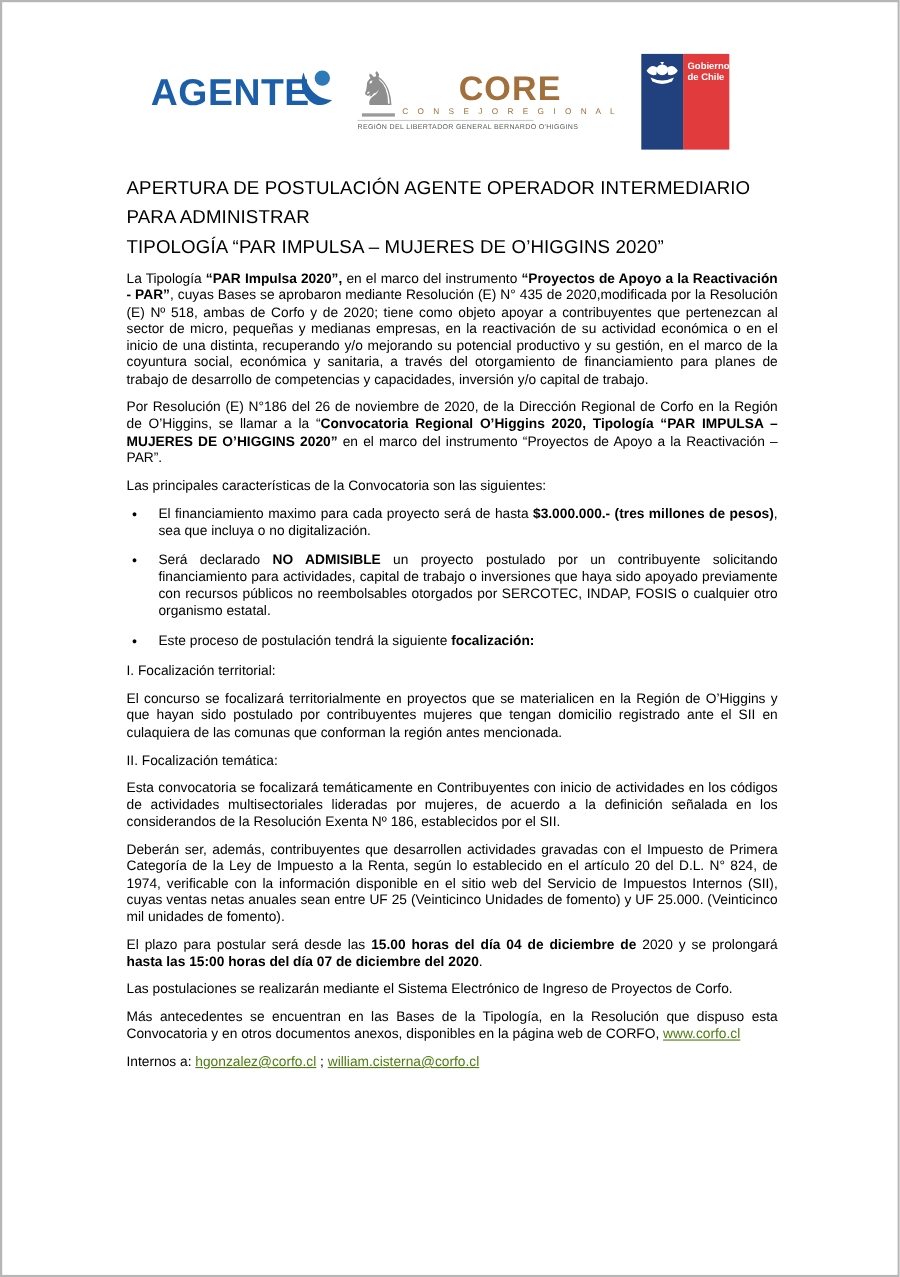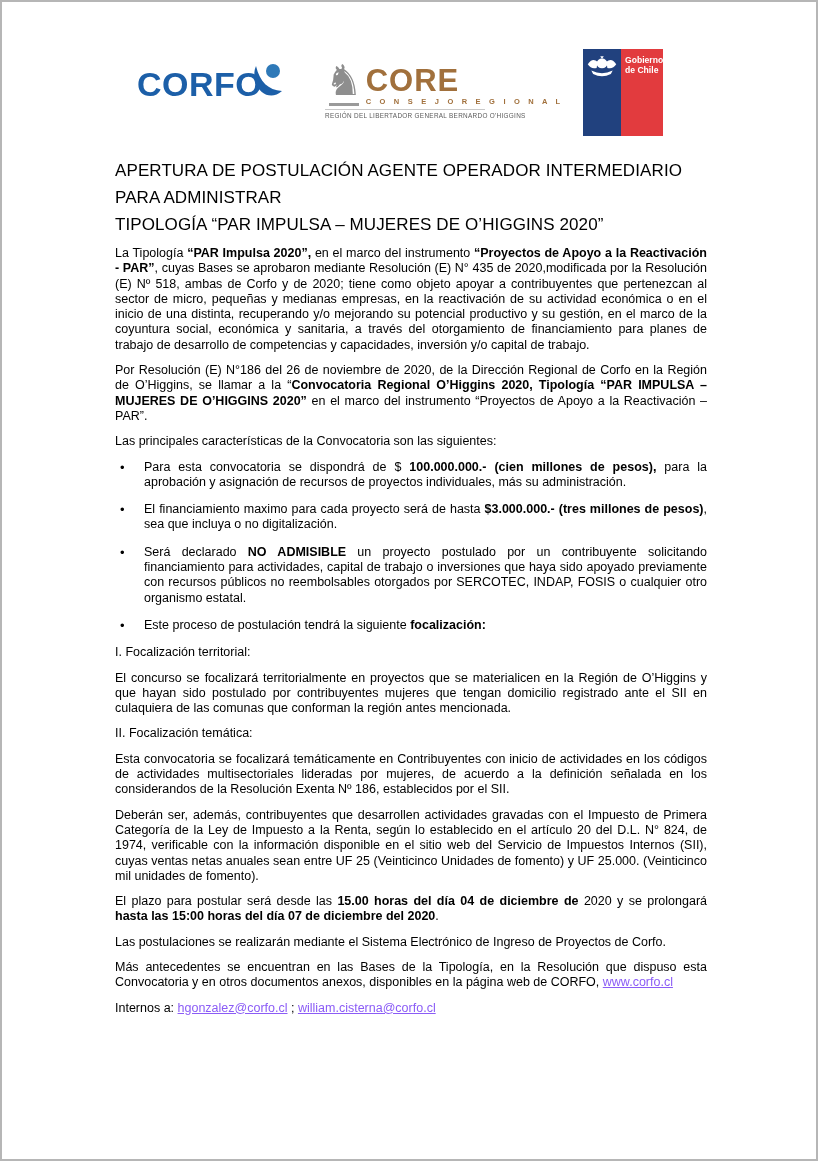--- a/index.html
+++ b/index.html
@@ -24,54 +24,54 @@
   }
   .corfo-icon { display:inline-block; width:32px; height:44px; margin-left:-10px; margin-top:-2px; }
 
   .core-logo { position:absolute; left:210px; top:12px; width:160px; }
   .core-top { display:flex; align-items:flex-end; }
   .core-statue { width:52px; text-align:center; color:#8e8e8e; }
   .core-statue .knight { font-size:42px; line-height:42px; display:block;
        font-family:"DejaVu Sans", sans-serif; }
   .core-statue .pedestal { display:block; height:3px; background:#9a9a9a; margin:1px 4px 0 4px; }
   .core-right { flex:1; padding-left:3px; }
-  .core-acronym { font-size:31px; font-weight:bold; line-height:28px; color:#a1703c; letter-spacing:1px; }
-  .core-subtitle { font-size:7.5px; font-weight:bold; color:#a1703c; letter-spacing:3.2px; margin-top:2px; white-space:nowrap; }
+  .core-acronym { font-size:31px; font-weight:bold; line-height:28px; color:#a1703c; letter-spacing:1px;text-align:center; }
+  .core-subtitle { font-size:7.5px; font-weight:normal; color:#a1703c; letter-spacing:3.2px; margin-top:2px; white-space:nowrap; }
   .core-region { font-size:6.4px; color:#5a5a5a; letter-spacing:0.3px; margin-top:3px;
        border-top:1px solid #c9c9c9; padding-top:2px; white-space:nowrap; }
 
   .gob-logo { position:absolute; left:468px; top:1px; width:80px; height:87px; display:flex; }
   .gob-blue { width:38px; background:#21417e; position:relative; }
   .gob-red  { width:42px; background:#e23b3e; box-sizing:border-box; padding:7px 0 0 4px; }
   .gob-emblem { position:absolute; top:6px; left:3px; width:32px; height:24px; }
   .gob-text { color:#ffffff; font-size:8.6px; font-weight:bold; line-height:9.5px; }
 
   
   .document { position:absolute; top:161px; left:113px; width:592px; }
   .title-line {
     font-size:17px; font-weight:normal; text-align:left;
     line-height:15px; margin:0 0 12px 0; letter-spacing:0.1px;
   }
   .doc-body { margin-top:14px; font-size:12.5px; line-height:15.3px; }
   .doc-body p.para { margin:0 0 10px 0; text-align:justify; }
   .doc-body strong { font-weight:bold; }
-  .doc-body a { color:#8b5cf6; text-decoration:underline; cursor:pointer; }
+  .doc-body a { color:#4d7c0f; text-decoration:underline; cursor:pointer; }
   ul.bullet-list { list-style:none; margin:2px 0 10px 0; padding:0 0 0 29px; }
   ul.bullet-list li { position:relative; margin:0 0 12px 0; text-align:justify; }
   ul.bullet-list li::before { content:"•"; position:absolute; left:-24px; top:0; font-size:13px; }
 </style>
 </head>
 <body>
 
 <div class="page">
 
   <div class="logos">
 
     <div class="corfo-logo">
-      <span class="corfo-text">CORFO</span>
+      <span class="corfo-text">AGENTE</span>
       <span class="corfo-icon">
         <svg viewBox="0 0 32 44" width="32" height="44">
           <circle cx="21" cy="9" r="7" fill="#2e79b8"></circle>
           <path d="M4 4 C 8 20, 16 28, 30 29 C 20 38, 8 33, 3 20 C 2 14, 2 8, 4 4 Z" fill="#1c5fa8"></path>
         </svg>
       </span>
     </div>
 
     <div class="core-logo">
       <div class="core-top">
@@ -112,21 +112,20 @@
     <div>
       <div class="title-line">APERTURA DE POSTULACIÓN AGENTE OPERADOR INTERMEDIARIO</div>
       <div class="title-line">PARA ADMINISTRAR</div>
       <div class="title-line">TIPOLOGÍA “PAR IMPULSA – MUJERES DE O’HIGGINS 2020”</div>
     </div>
     <div class="doc-body">
         <p class="para"><span>La Tipología </span><strong>“PAR Impulsa 2020”,</strong><span> en el marco del instrumento </span><strong>“Proyectos de Apoyo a la Reactivación - PAR”</strong><span>, cuyas Bases se aprobaron mediante Resolución (E) N° 435 de 2020,modificada por la Resolución (E) Nº 518, ambas de Corfo y de 2020; tiene como objeto apoyar a contribuyentes que pertenezcan al sector de micro, pequeñas y medianas empresas, en la reactivación de su actividad económica o en el inicio de una distinta, recuperando y/o mejorando su potencial productivo y su gestión, en el marco de la coyuntura social, económica y sanitaria, a través del otorgamiento de financiamiento para planes de trabajo de desarrollo de competencias y capacidades, inversión y/o capital de trabajo.</span></p>
         <p class="para"><span>Por Resolución (E) N°186 del 26 de noviembre de 2020, de la Dirección Regional de Corfo en la Región de O’Higgins, se llamar a la “</span><strong>Convocatoria Regional O’Higgins 2020, Tipología “PAR IMPULSA – MUJERES DE O’HIGGINS 2020”</strong><span> en el marco del instrumento “Proyectos de Apoyo a la Reactivación – PAR”.</span></p>
         <p class="para"><span>Las principales características de la Convocatoria son las siguientes:</span></p>
         <ul class="bullet-list">
-          <li><span>Para esta convocatoria se dispondrá de $ </span><strong>100.000.000.- (cien millones de pesos),</strong><span> para la aprobación y asignación de recursos de proyectos individuales, más su administración.</span></li>
           <li><span>El financiamiento maximo para cada proyecto será de hasta </span><strong>$3.000.000.- (tres millones de pesos)</strong><span>, sea que incluya o no digitalización.</span></li>
           <li><span>Será declarado </span><strong>NO ADMISIBLE</strong><span> un proyecto postulado por un contribuyente solicitando financiamiento para actividades, capital de trabajo o inversiones que haya sido apoyado previamente con recursos públicos no reembolsables otorgados por SERCOTEC, INDAP, FOSIS o cualquier otro organismo estatal.</span></li>
           <li><span>Este proceso de postulación tendrá la siguiente </span><strong>focalización:</strong></li>
         </ul>
         <p class="para"><span>I. Focalización territorial:</span></p>
         <p class="para"><span>El concurso se focalizará territorialmente en proyectos que se materialicen en la Región de O’Higgins y que hayan sido postulado por contribuyentes mujeres que tengan domicilio registrado ante el SII en culaquiera de las comunas que conforman la región antes mencionada.</span></p>
         <p class="para"><span>II. Focalización temática:</span></p>
         <p class="para"><span>Esta convocatoria se focalizará temáticamente en Contribuyentes con inicio de actividades en los códigos de actividades multisectoriales lideradas por mujeres, de acuerdo a la definición señalada en los considerandos de la Resolución Exenta Nº 186, establecidos por el SII.</span></p>
         <p class="para"><span>Deberán ser, además, contribuyentes que desarrollen actividades gravadas con el Impuesto de Primera Categoría de la Ley de Impuesto a la Renta, según lo establecido en el artículo 20 del D.L. N° 824, de 1974, verificable con la información disponible en el sitio web del Servicio de Impuestos Internos (SII), cuyas ventas netas anuales sean entre UF 25 (Veinticinco Unidades de fomento) y UF 25.000. (Veinticinco mil unidades de fomento).</span></p>
         <p class="para"><span>El plazo para postular será desde las </span><strong>15.00 horas del día 04 de diciembre de</strong><span> 2020 y se prolongará </span><strong>hasta las 15:00 horas del día 07 de diciembre del 2020</strong><span>.</span></p>

